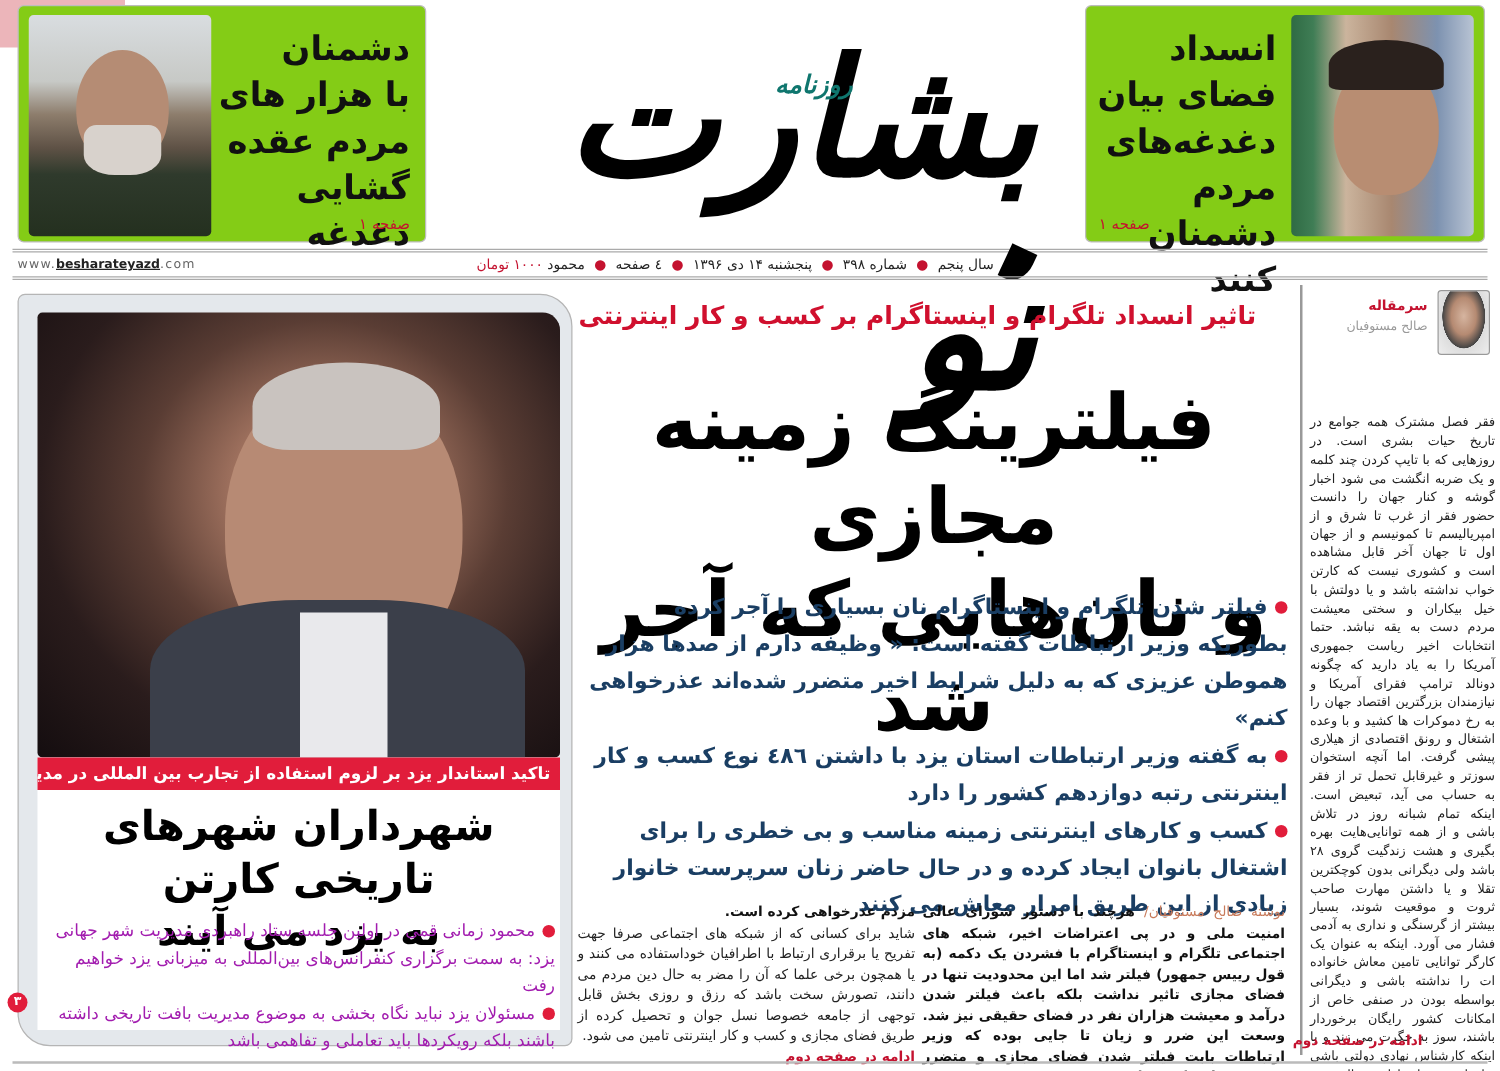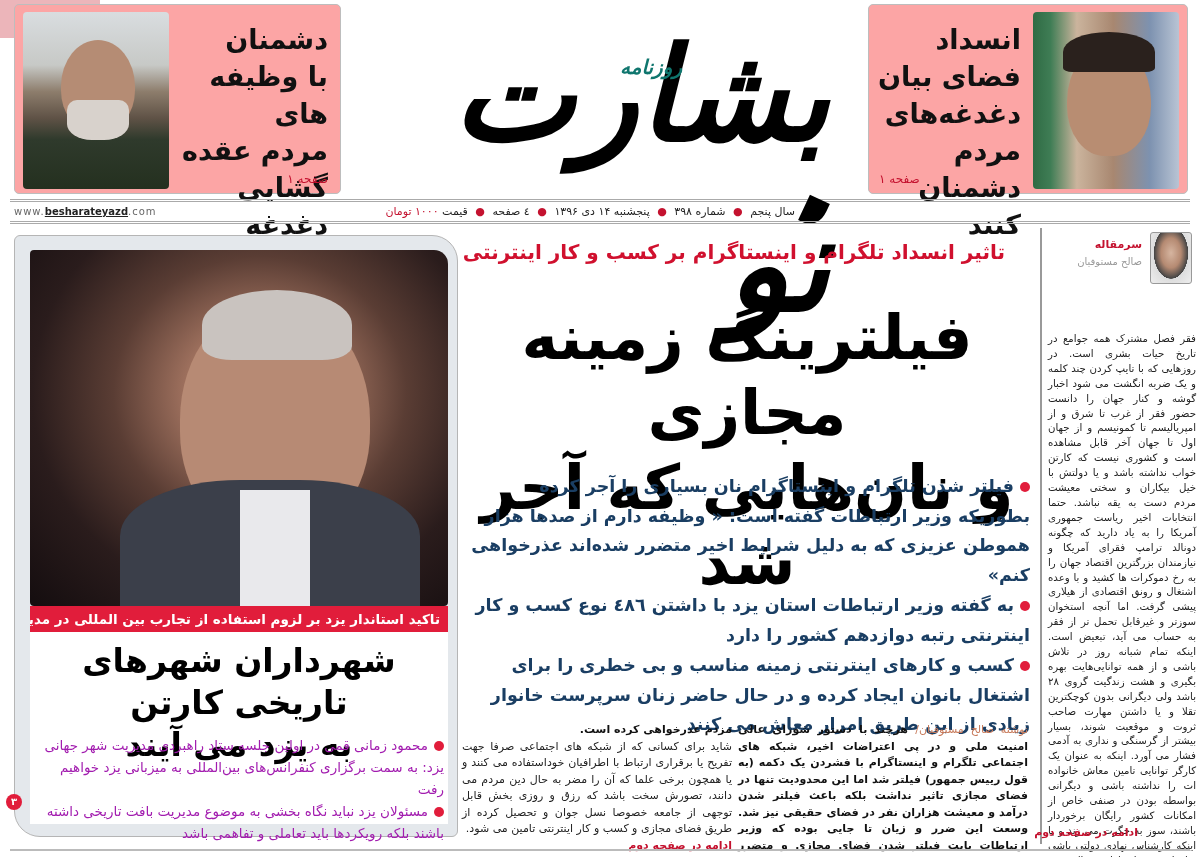--- a/index.html
+++ b/index.html
@@ -4,21 +4,21 @@
 <style>
   * { box-sizing: border-box; margin: 0; padding: 0; }
   html, body { width: 1200px; height: 857px; overflow: hidden; background: #ffffff; }
   body { font-family: "DejaVu Sans", sans-serif; color: #111; position: relative; direction: ltr; }
   .abs { position: absolute; }
 
   
   .watermark { left: 0; top: 0; width: 100px; height: 38px; background: rgba(220,120,130,0.55); color: #fff; font-weight: bold; font-size: 22px; text-align: center; line-height: 38px; }
 
   
-  .topbox { top: 4px; height: 190px; border: 1px solid #bdbdbd; border-radius: 5px; background: #fca5a5; }
+  .topbox { top: 4px; height: 190px; border: 1px solid #bdbdbd; border-radius: 5px; background: #84cc16; }
   .topbox .photo { position: absolute; top: 7px; width: 146px; height: 177px; border-radius: 4px; overflow: hidden; }
   .topbox .headline { position: absolute; top: 16px; font-weight: bold; font-size: 27px; line-height: 37px; color: #111; direction: rtl; text-align: right; }
   .topbox .pageref { position: absolute; font-size: 12px; color: #c4122f; direction: rtl; }
 
   .photo-left { background: linear-gradient(180deg,#d9dde0 0%,#c7c9c6 30%,#8d7d6c 45%,#5f5246 60%,#2f3a2c 72%,#24301f 100%); }
   .photo-right { background: linear-gradient(90deg,#2f6b44 0%,#3f7d55 12%,#cbb49d 30%,#a88770 55%,#7d92b0 80%,#b9c4d4 100%); }
   .face { position: absolute; border-radius: 50% 50% 45% 45%; }
 
   
   .masthead { left: 360px; top: 0; width: 500px; height: 195px; }
@@ -72,21 +72,21 @@
 
 <div class="abs watermark">جـبـار</div>
 
 <div class="abs topbox" style="left:14px; width:327px;">
   <div class="photo photo-left" style="left:8px;">
     <div class="face" style="left:38px; top:28px; width:74px; height:92px; background:#b58c74;"></div>
     <div class="face" style="left:44px; top:88px; width:62px; height:40px; background:#d8d2cc; border-radius:10px 10px 40% 40%;"></div>
   </div>
   <div class="headline" style="right:12px; width:160px;">
     <div>دشمنان</div>
-    <div>با وظیفه های</div>
+    <div>با هزار های</div>
     <div>مردم عقده</div>
     <div>گشایی دغدغه</div>
   </div>
   <div class="pageref" style="right:12px; top:167px;">صفحه ۱</div>
 </div>
 
 <div class="abs masthead">
   <div class="logo-text">بشارت نو</div>
   <div class="logo-sub">روزنامه</div>
 </div>
@@ -110,21 +110,21 @@
 <div class="abs logo-tail"></div>
 <div class="abs infobar">
   <span>سال پنجم</span>
   <span class="dot">●</span>
   <span>شماره ۳۹۸</span>
   <span class="dot">●</span>
   <span>پنجشنبه ۱۴ دی ۱۳۹۶</span>
   <span class="dot">●</span>
   <span>٤ صفحه</span>
   <span class="dot">●</span>
-  <span>قیمت</span>
+  <span>محمود</span>
   <span class="price">۱۰۰۰ تومان</span>
 </div>
 <div class="abs rule2" style="top:221px;"></div>
 
 <div class="abs feature">
   <div class="feature-photo">
     <div class="face" style="left:150px; top:50px; width:190px; height:240px; background:#b78a74;"></div>
     <div class="face" style="left:172px; top:40px; width:150px; height:70px; background:#c9c3bf; border-radius:50% 50% 20% 20%;"></div>
     <div class="face" style="left:90px; top:230px; width:300px; height:140px; background:#3b3f4a; border-radius:40% 40% 0 0;"></div>
     <div class="face" style="left:210px; top:240px; width:70px; height:120px; background:#e9e9ec; border-radius:0;"></div>

